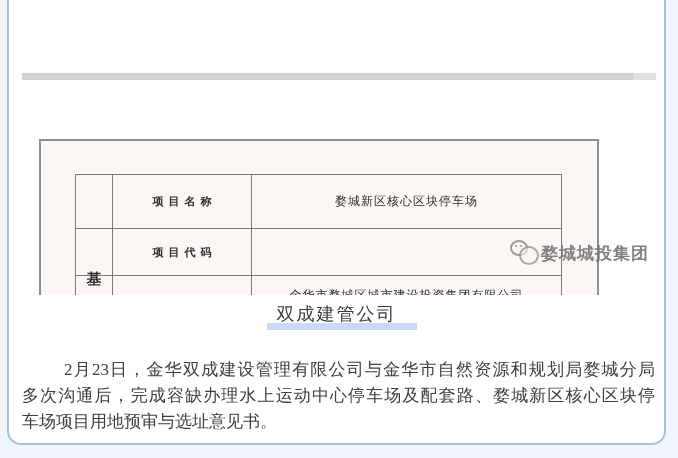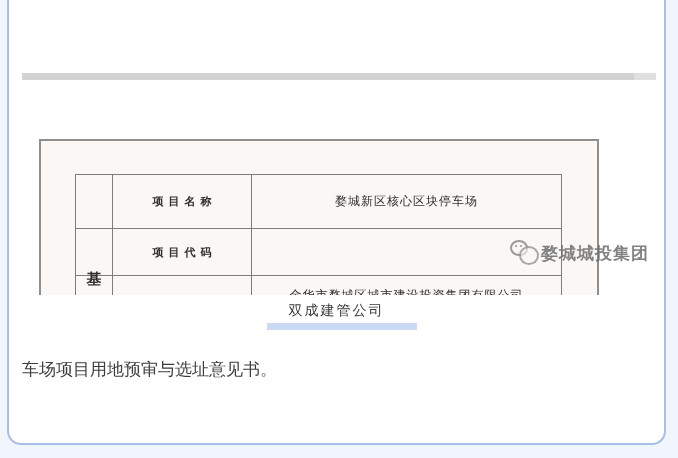--- a/index.html
+++ b/index.html
@@ -67,21 +67,21 @@
     background:rgba(250,247,244,.6);
   }
   .wm-text{
     position:absolute;left:31px;top:3px;
     font-size:17px;font-weight:bold;letter-spacing:1px;
     color:rgba(108,108,108,.85);white-space:nowrap;
   }
   
   .caption{
     position:absolute;left:0;top:312px;width:655px;text-align:center;
-    font-size:14px;color:#3a3a3a;letter-spacing:2px;z-index:2;
+    font-size:18px;color:#3a3a3a;letter-spacing:2px;z-index:2;
   }
   .caption-underline{
     position:absolute;left:258px;top:333px;width:150px;height:7px;
     background:#ccd9f4;z-index:1;
   }
   
   .para{
     position:absolute;left:13px;top:367px;width:633px;
     font-size:17px;color:#3d3d3d;line-height:26px;
   }
@@ -124,16 +124,18 @@
         </div>
       <div class="wm-bubble-big"></div>
     </div>
     <div class="wm-text">婺城城投集团</div>
   </div>
 
   <div class="caption-underline"></div>
   <div class="caption">双成建管公司</div>
 
   <div class="para">
+    <div class="line first">2月23日，金华双成建设管理有限公司与金华市自然资源和规划局婺城分局</div>
+    <div class="line">多次沟通后，完成容缺办理水上运动中心停车场及配套路、婺城新区核心区块停</div>
     <div class="line last">车场项目用地预审与选址意见书。</div>
   </div>
 
 </div>
 
 </body></html>

